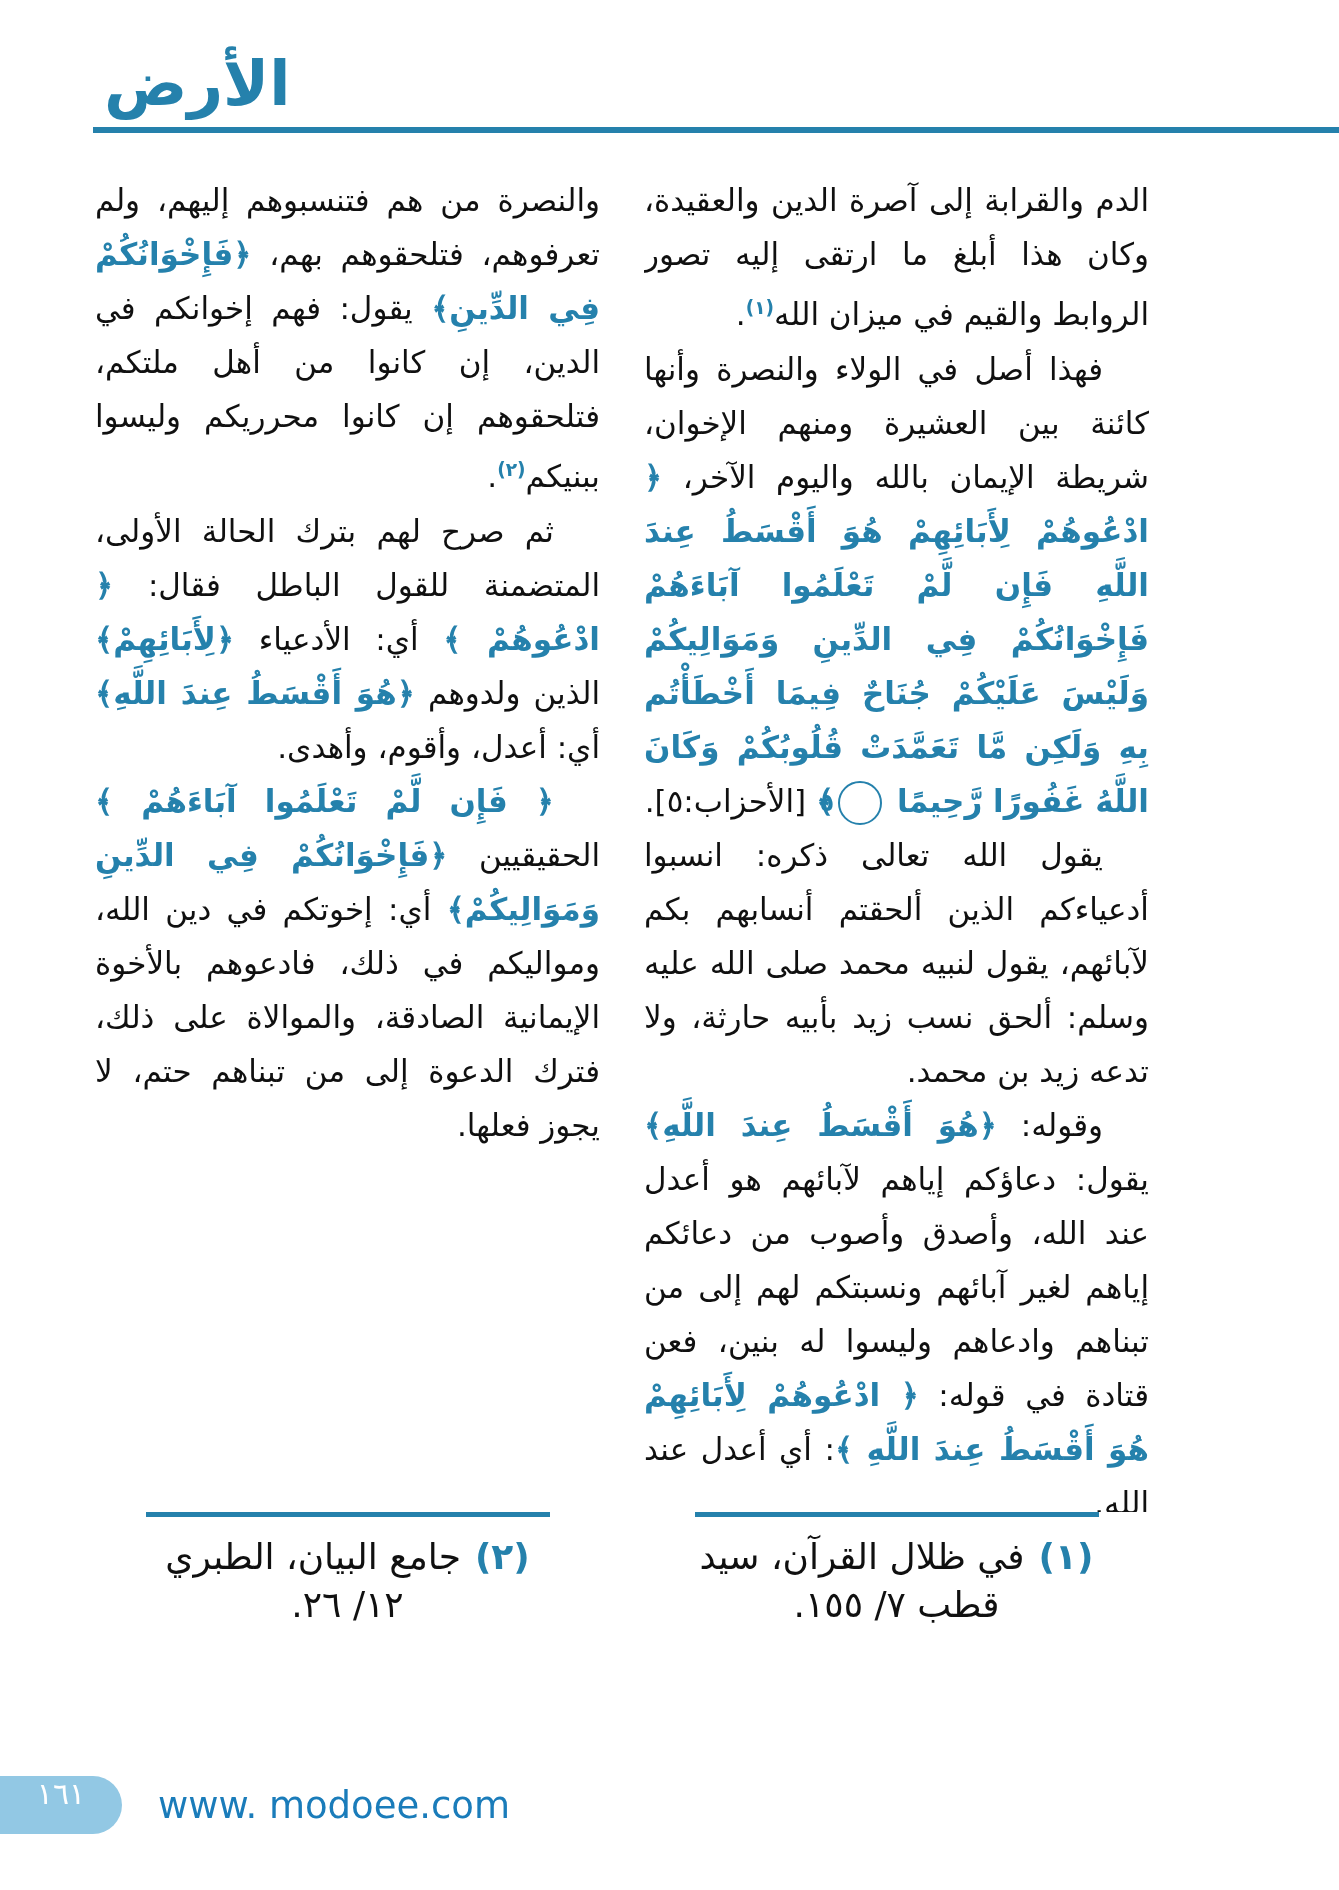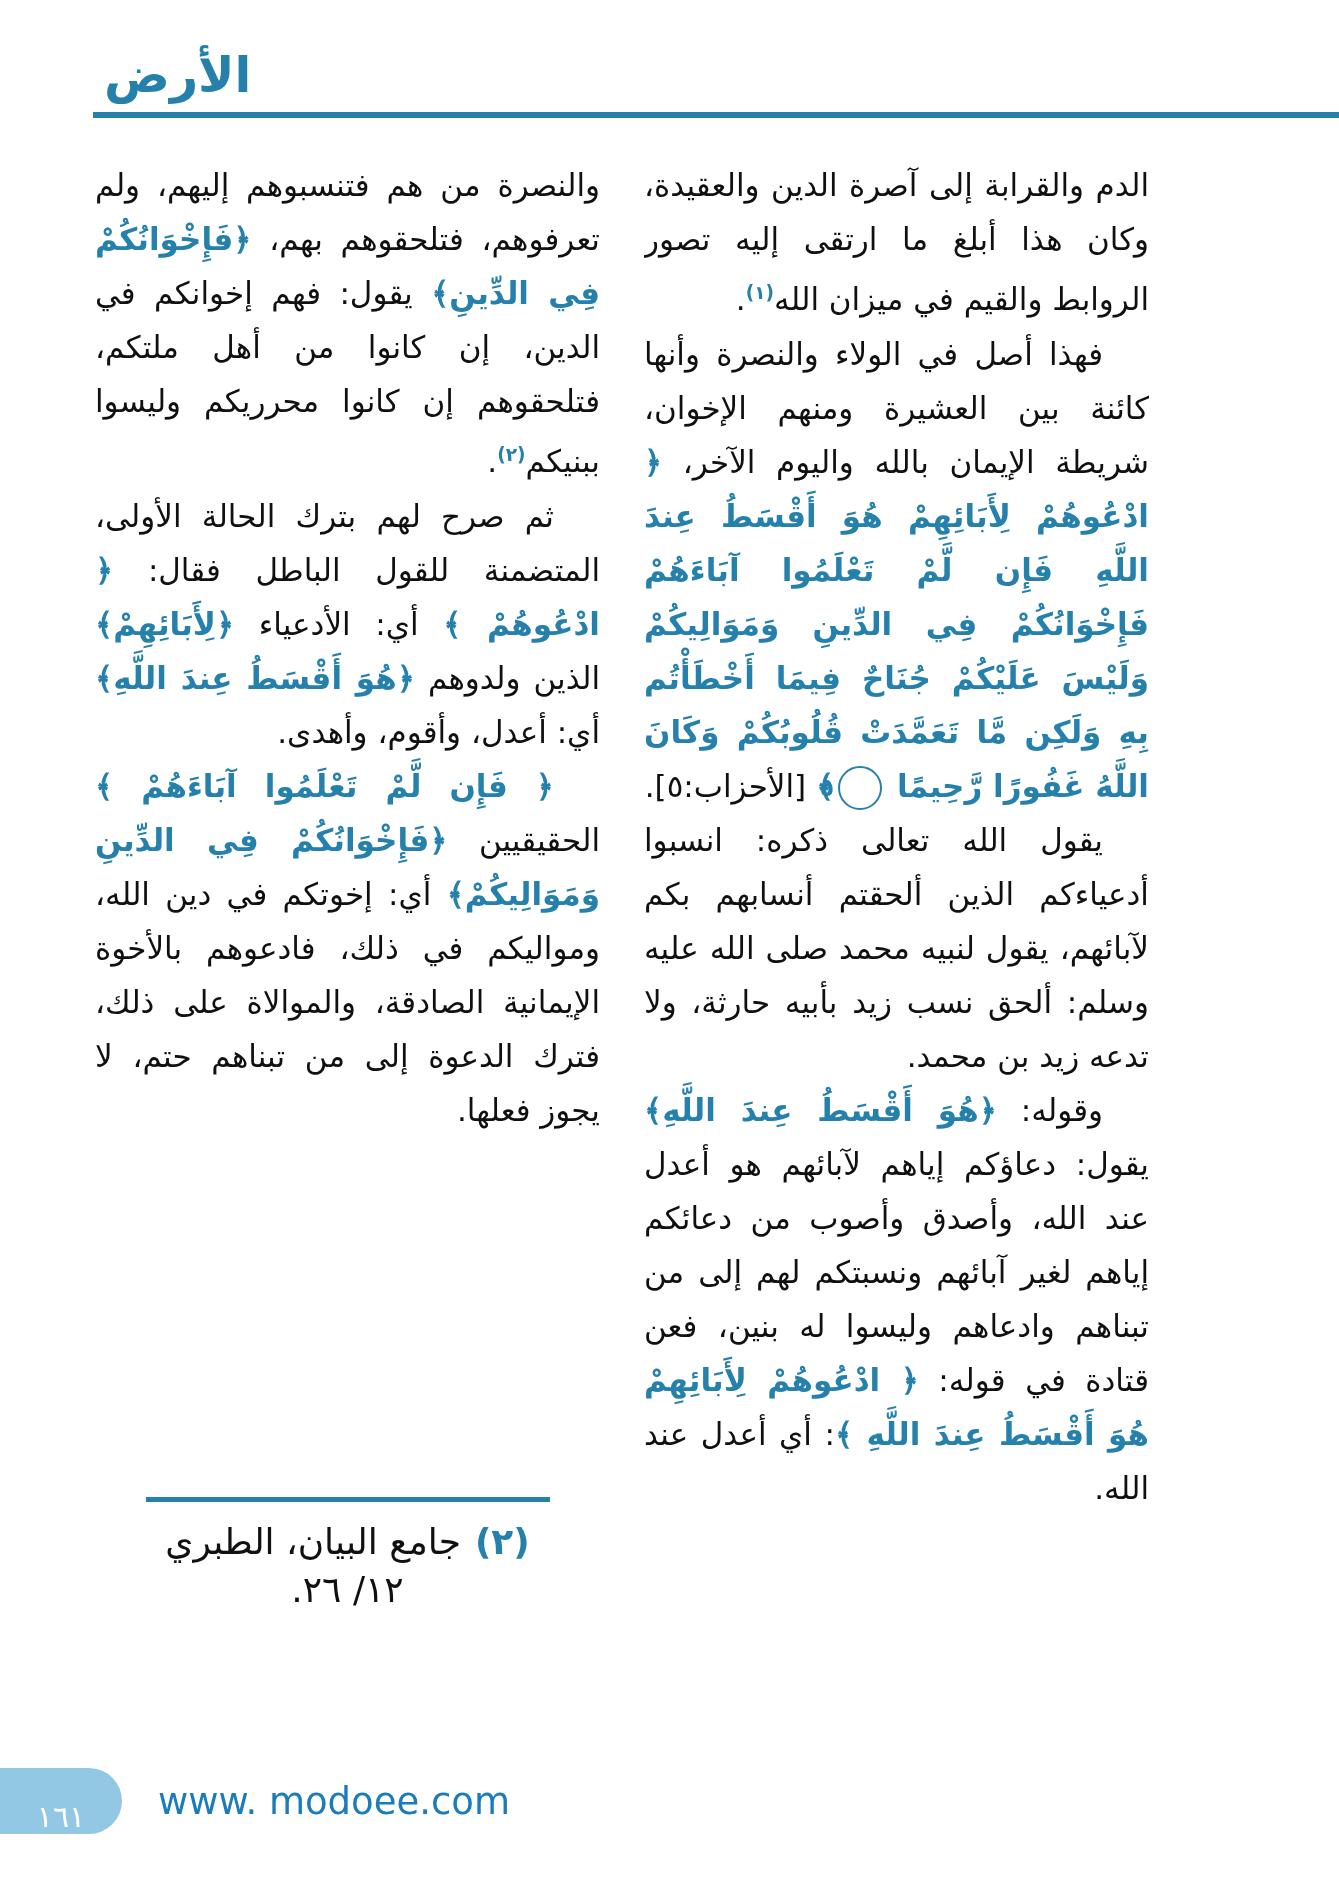--- a/index.html
+++ b/index.html
@@ -9,21 +9,21 @@
     --text:#101010;
   }
   html,body{margin:0;padding:0;}
   body{
     width:1339px;height:1890px;position:relative;overflow:hidden;
     background:#ffffff;color:var(--text);
     font-family:"DejaVu Sans",sans-serif;
   }
   .header{padding-top:48px;}
   .title{
-    font-size:49px;font-weight:bold;color:var(--accent);
+    font-size:62px;font-weight:bold;color:var(--accent);
     padding-left:104px;line-height:1.15;width:fit-content;
   }
   .rule{height:6px;background:var(--accent);margin:8px 0 0 93px;}
   .columns{
     direction:rtl;display:flex;gap:44px;
     padding:40px 190px 0 95px;height:1500px;box-sizing:border-box;
   }
   .col{width:505px;display:flex;flex-direction:column;min-height:0;}
   .paras{flex:0 1 auto;overflow:hidden;min-height:0;}
   .para{margin:0;font-size:31px;line-height:54px;text-align:justify;}
@@ -40,43 +40,49 @@
   .fns{margin-top:auto;width:80%;margin-left:auto;margin-right:auto;padding-bottom:4px;}
   .fn-rule{height:5px;background:var(--accent);margin-bottom:16px;}
   .fn{font-size:36px;line-height:48px;text-align:center;}
   .fn-num{color:var(--accent);margin-left:14px;font-weight:bold;}
   .fn-text{color:var(--text);}
   .footer{
     position:absolute;bottom:56px;left:0;direction:ltr;
     display:flex;align-items:center;gap:36px;
   }
   .page-badge{
-    width:122px;height:66px;background:var(--accent-light);
+    width:122px;height:58px;background:var(--accent-light);
     border-radius:0 34px 34px 0;
-    display:flex;align-items:flex-end;justify-content:center;
+    display:flex;align-items:flex-start;justify-content:center;
     color:#ffffff;font-size:30px;letter-spacing:4px;
   }
   .site{color:var(--link);font-size:37px;}
 </style>
 </head>
 <body>
 
 <header class="header">
   <div class="title">الأرض</div>
   <div class="rule"></div>
 </header>
 
 <main class="columns">
   <section class="col">
     <div class="paras" id="right-paras">
         <p class="para"><span class="run run-text">الدم والقرابة إلى آصرة الدين والعقيدة، وكان هذا أبلغ ما ارتقى إليه تصور الروابط والقيم في ميزان الله</span><span class="run run-ref">(١)</span><span class="run run-text">.</span></p>
         <p class="para indent"><span class="run run-text">فهذا أصل في الولاء والنصرة وأنها كائنة بين العشيرة ومنهم الإخوان، شريطة الإيمان بالله واليوم الآخر، </span><span class="run run-quran">﴿ ادْعُوهُمْ لِأَبَائِهِمْ هُوَ أَقْسَطُ عِندَ اللَّهِ فَإِن لَّمْ تَعْلَمُوا آبَاءَهُمْ فَإِخْوَانُكُمْ فِي الدِّينِ وَمَوَالِيكُمْ وَلَيْسَ عَلَيْكُمْ جُنَاحٌ فِيمَا أَخْطَأْتُم بِهِ وَلَكِن مَّا تَعَمَّدَتْ قُلُوبُكُمْ وَكَانَ اللَّهُ غَفُورًا رَّحِيمًا </span><span class="run run-ayah">٥</span><span class="run run-quran">﴾</span><span class="run run-text"> [الأحزاب:٥].</span></p>
         <p class="para indent"><span class="run run-text">يقول الله تعالى ذكره: انسبوا أدعياءكم الذين ألحقتم أنسابهم بكم لآبائهم، يقول لنبيه محمد صلى الله عليه وسلم: ألحق نسب زيد بأبيه حارثة، ولا تدعه زيد بن محمد.</span></p>
         <p class="para indent"><span class="run run-text">وقوله: </span><span class="run run-quran">﴿هُوَ أَقْسَطُ عِندَ اللَّهِ﴾</span><span class="run run-text"> يقول: دعاؤكم إياهم لآبائهم هو أعدل عند الله، وأصدق وأصوب من دعائكم إياهم لغير آبائهم ونسبتكم لهم إلى من تبناهم وادعاهم وليسوا له بنين، فعن قتادة في قوله: </span><span class="run run-quran">﴿ ادْعُوهُمْ لِأَبَائِهِمْ هُوَ أَقْسَطُ عِندَ اللَّهِ ﴾</span><span class="run run-text">: أي أعدل عند الله.</span></p>
       </div>
+    <div class="fns">
+      <div class="fn-rule"></div>
+      <div id="right-fns">
+          <div class="fn"><span class="fn-num">(١)</span><span class="fn-text">في ظلال القرآن، سيد قطب ٧/ ١٥٥.</span></div>
+        </div>
+    </div>
   </section>
   <section class="col">
     <div class="paras" id="left-paras">
         <p class="para"><span class="run run-text">والنصرة من هم فتنسبوهم إليهم، ولم تعرفوهم، فتلحقوهم بهم، </span><span class="run run-quran">﴿فَإِخْوَانُكُمْ فِي الدِّينِ﴾</span><span class="run run-text"> يقول: فهم إخوانكم في الدين، إن كانوا من أهل ملتكم، فتلحقوهم إن كانوا محرريكم وليسوا ببنيكم</span><span class="run run-ref">(٢)</span><span class="run run-text">.</span></p>
         <p class="para indent"><span class="run run-text">ثم صرح لهم بترك الحالة الأولى، المتضمنة للقول الباطل فقال: </span><span class="run run-quran">﴿ ادْعُوهُمْ ﴾</span><span class="run run-text"> أي: الأدعياء </span><span class="run run-quran">﴿لِأَبَائِهِمْ﴾</span><span class="run run-text"> الذين ولدوهم </span><span class="run run-quran">﴿هُوَ أَقْسَطُ عِندَ اللَّهِ﴾</span><span class="run run-text"> أي: أعدل، وأقوم، وأهدى.</span></p>
         <p class="para indent"><span class="run run-quran">﴿ فَإِن لَّمْ تَعْلَمُوا آبَاءَهُمْ ﴾</span><span class="run run-text"> الحقيقيين </span><span class="run run-quran">﴿فَإِخْوَانُكُمْ فِي الدِّينِ وَمَوَالِيكُمْ﴾</span><span class="run run-text"> أي: إخوتكم في دين الله، ومواليكم في ذلك، فادعوهم بالأخوة الإيمانية الصادقة، والموالاة على ذلك، فترك الدعوة إلى من تبناهم حتم، لا يجوز فعلها.</span></p>
       </div>
     <div class="fns">
       <div class="fn-rule"></div>
       <div id="left-fns">

